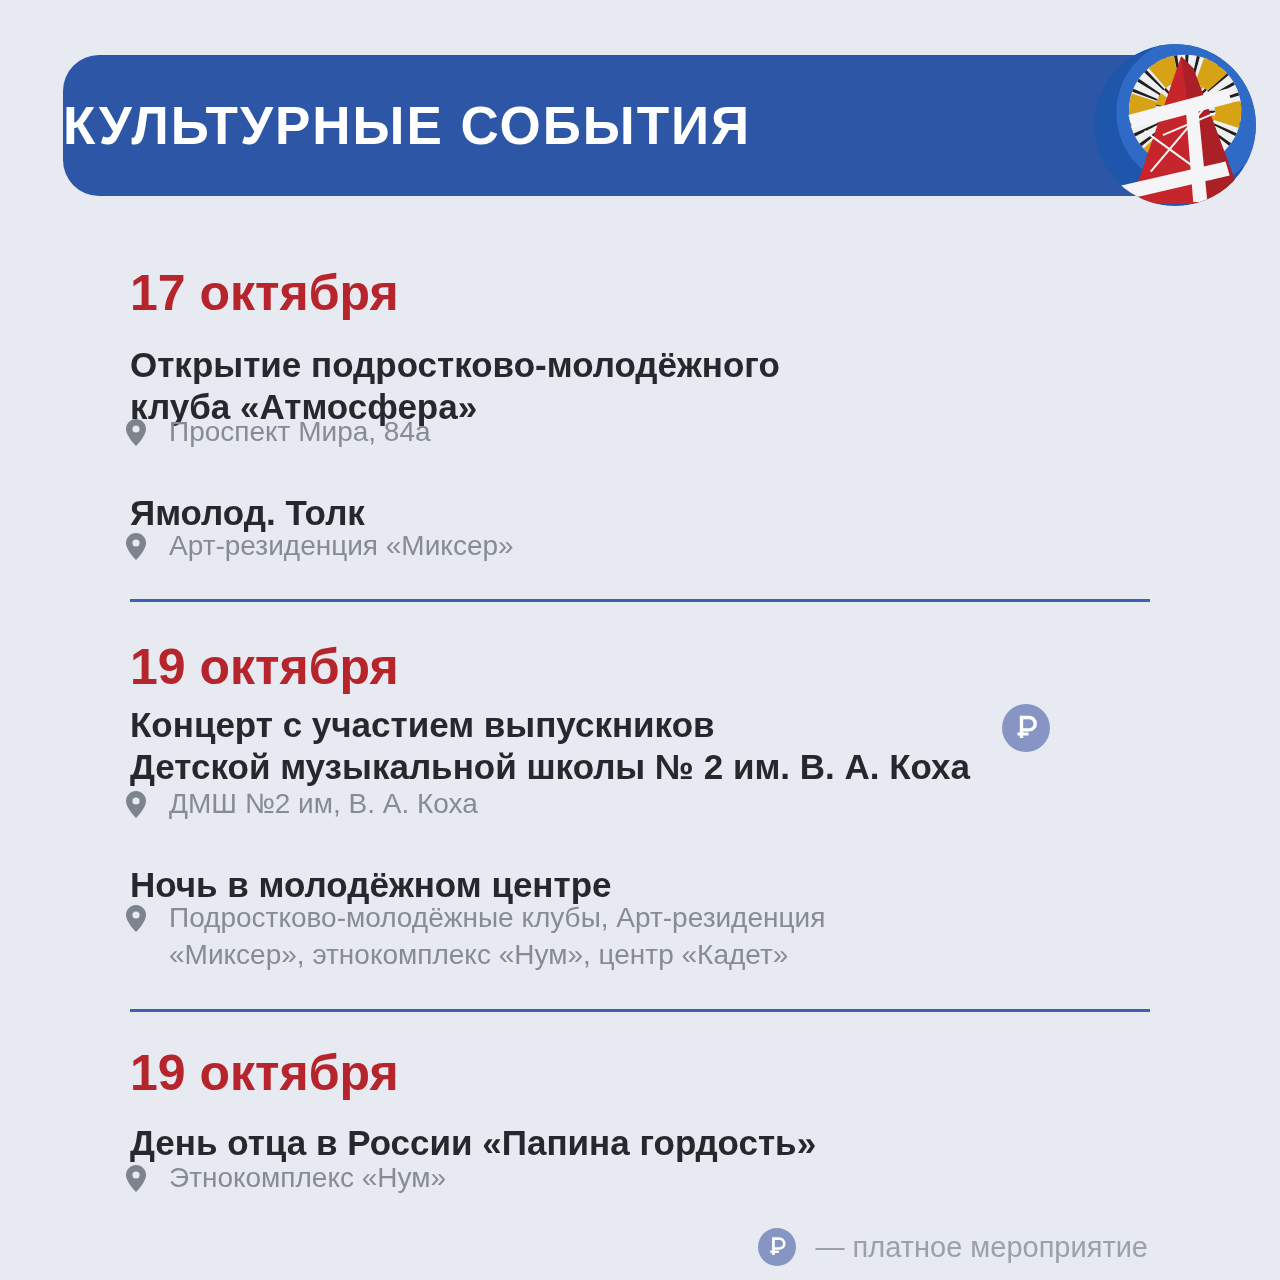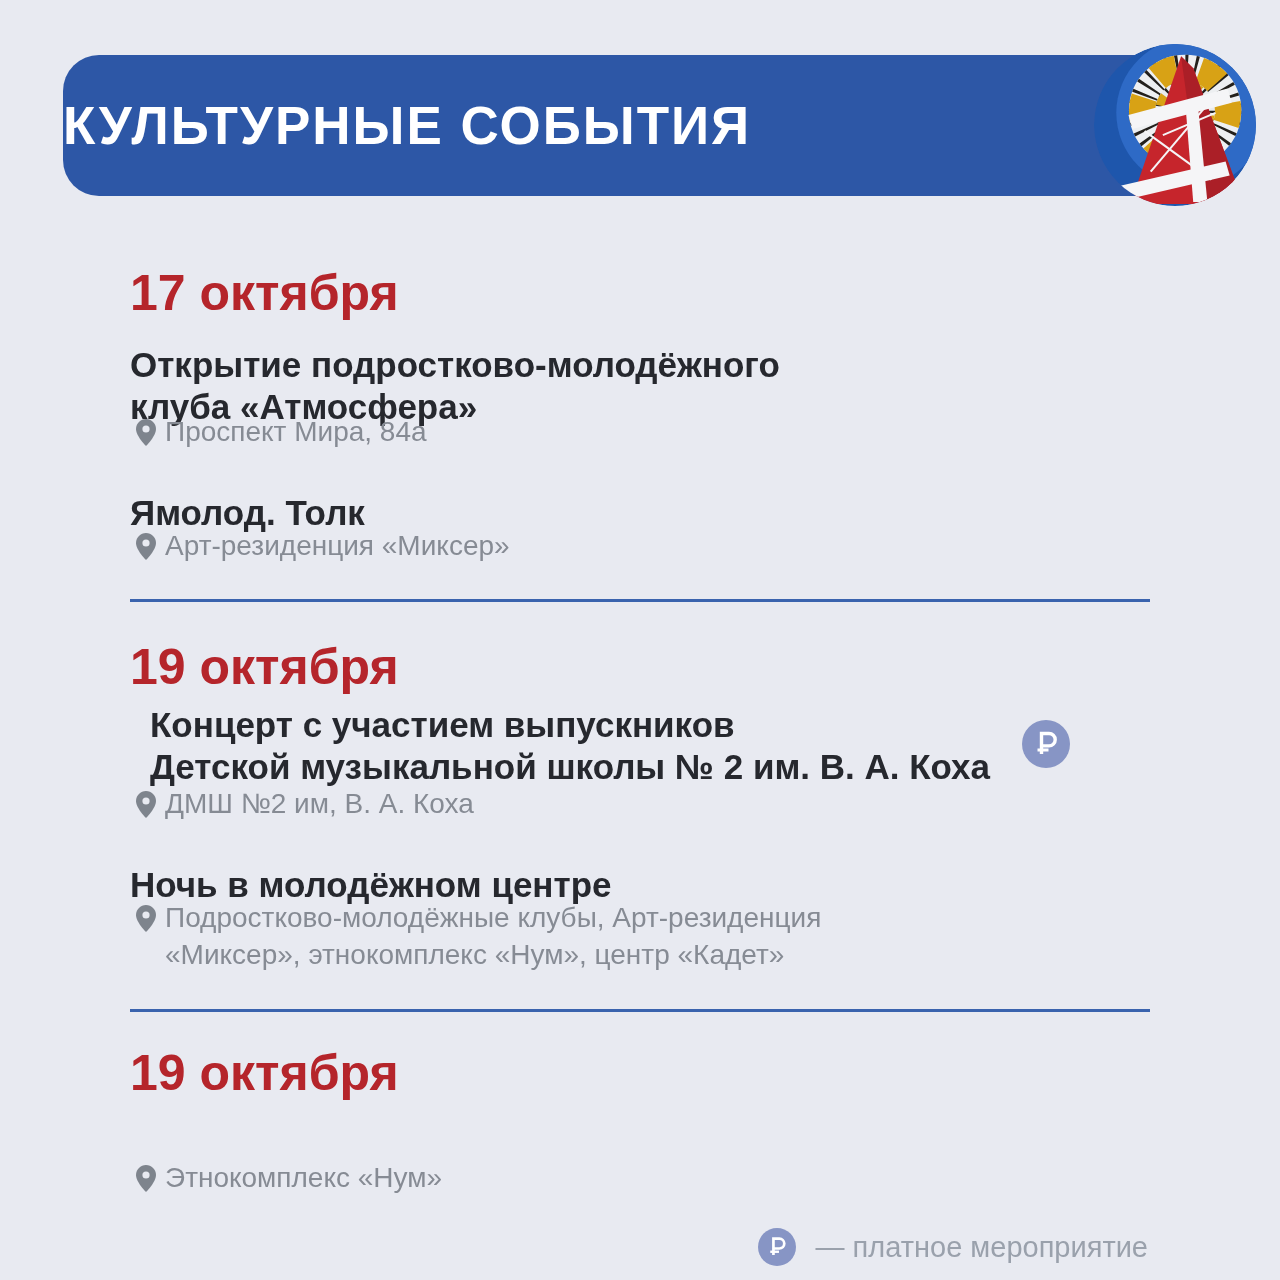--- a/index.html
+++ b/index.html
@@ -29,23 +29,23 @@
   .date-h {
     position: absolute; left: 130px;
     color: #b5252b; font-size: 50px; font-weight: bold; line-height: 1.1;
     white-space: nowrap;
   }
   .event-title {
     color: #26282e; font-size: 35px; font-weight: bold; line-height: 1.2;
     white-space: pre-line;
   }
   .abs { position: absolute; left: 130px; margin-top: 12px; }
-  .title-row { position: absolute; left: 130px; display: flex; align-items: center; gap: 32px; margin-left: 20px; }
+  .title-row { position: absolute; left: 130px; display: flex; align-items: flex-start; gap: 32px; }
 
-  .loc { position: absolute; left: 136px; display: flex; align-items: flex-start; gap: 9px; }
+  .loc { position: absolute; left: 126px; display: flex; align-items: flex-start; gap: 23px; }
   .loc-pin { flex: none; margin-top: 5px; }
   .loc-text { color: #868b94; font-size: 28px; line-height: 1.32; white-space: pre-line; }
 
   .divider { position: absolute; left: 130px; width: 1020px; height: 3px; background: #3a63ae; }
 
   .paid-badge { width: 48px; height: 48px; flex: none; margin-bottom: 4px; }
 
   .legend { position: absolute; top: 1228px; right: 132px; display: flex; align-items: center; gap: 13px; }
   .legend-badge { width: 38px; height: 38px; flex: none; }
   .legend-text { color: #9aa1ac; font-size: 29px; white-space: nowrap; margin-left: 7px; }
@@ -139,20 +139,21 @@
       <circle cx="10" cy="10" r="3.6" fill="#e8eaf1"></circle>
     </svg>
     <div class="loc-text">Подростково-молодёжные клубы, Арт-резиденция
 «Миксер», этнокомплекс «Нум», центр «Кадет»</div>
   </div>
 
   <div class="divider" style="top:1009px"></div>
 
   <div class="date-h" style="top:1046px">19 октября</div>
 
+  <div class="abs event-title" style="top:1110px">День отца в России «Папина гордость»</div>
   <div class="loc" style="top:1160px">
     <svg class="loc-pin" width="20" height="27" viewBox="0 0 20 27" aria-hidden="true">
       <path d="M10 0C4.48 0 0 4.45 0 9.94c0 7.1 10 17.06 10 17.06s10-9.96 10-17.06C20 4.45 15.52 0 10 0z" fill="#7e848d"></path>
       <circle cx="10" cy="10" r="3.6" fill="#e8eaf1"></circle>
     </svg>
     <div class="loc-text">Этнокомплекс «Нум»</div>
   </div>
 
   <div class="legend">
     <svg class="legend-badge" viewBox="0 0 48 48" aria-hidden="true">

